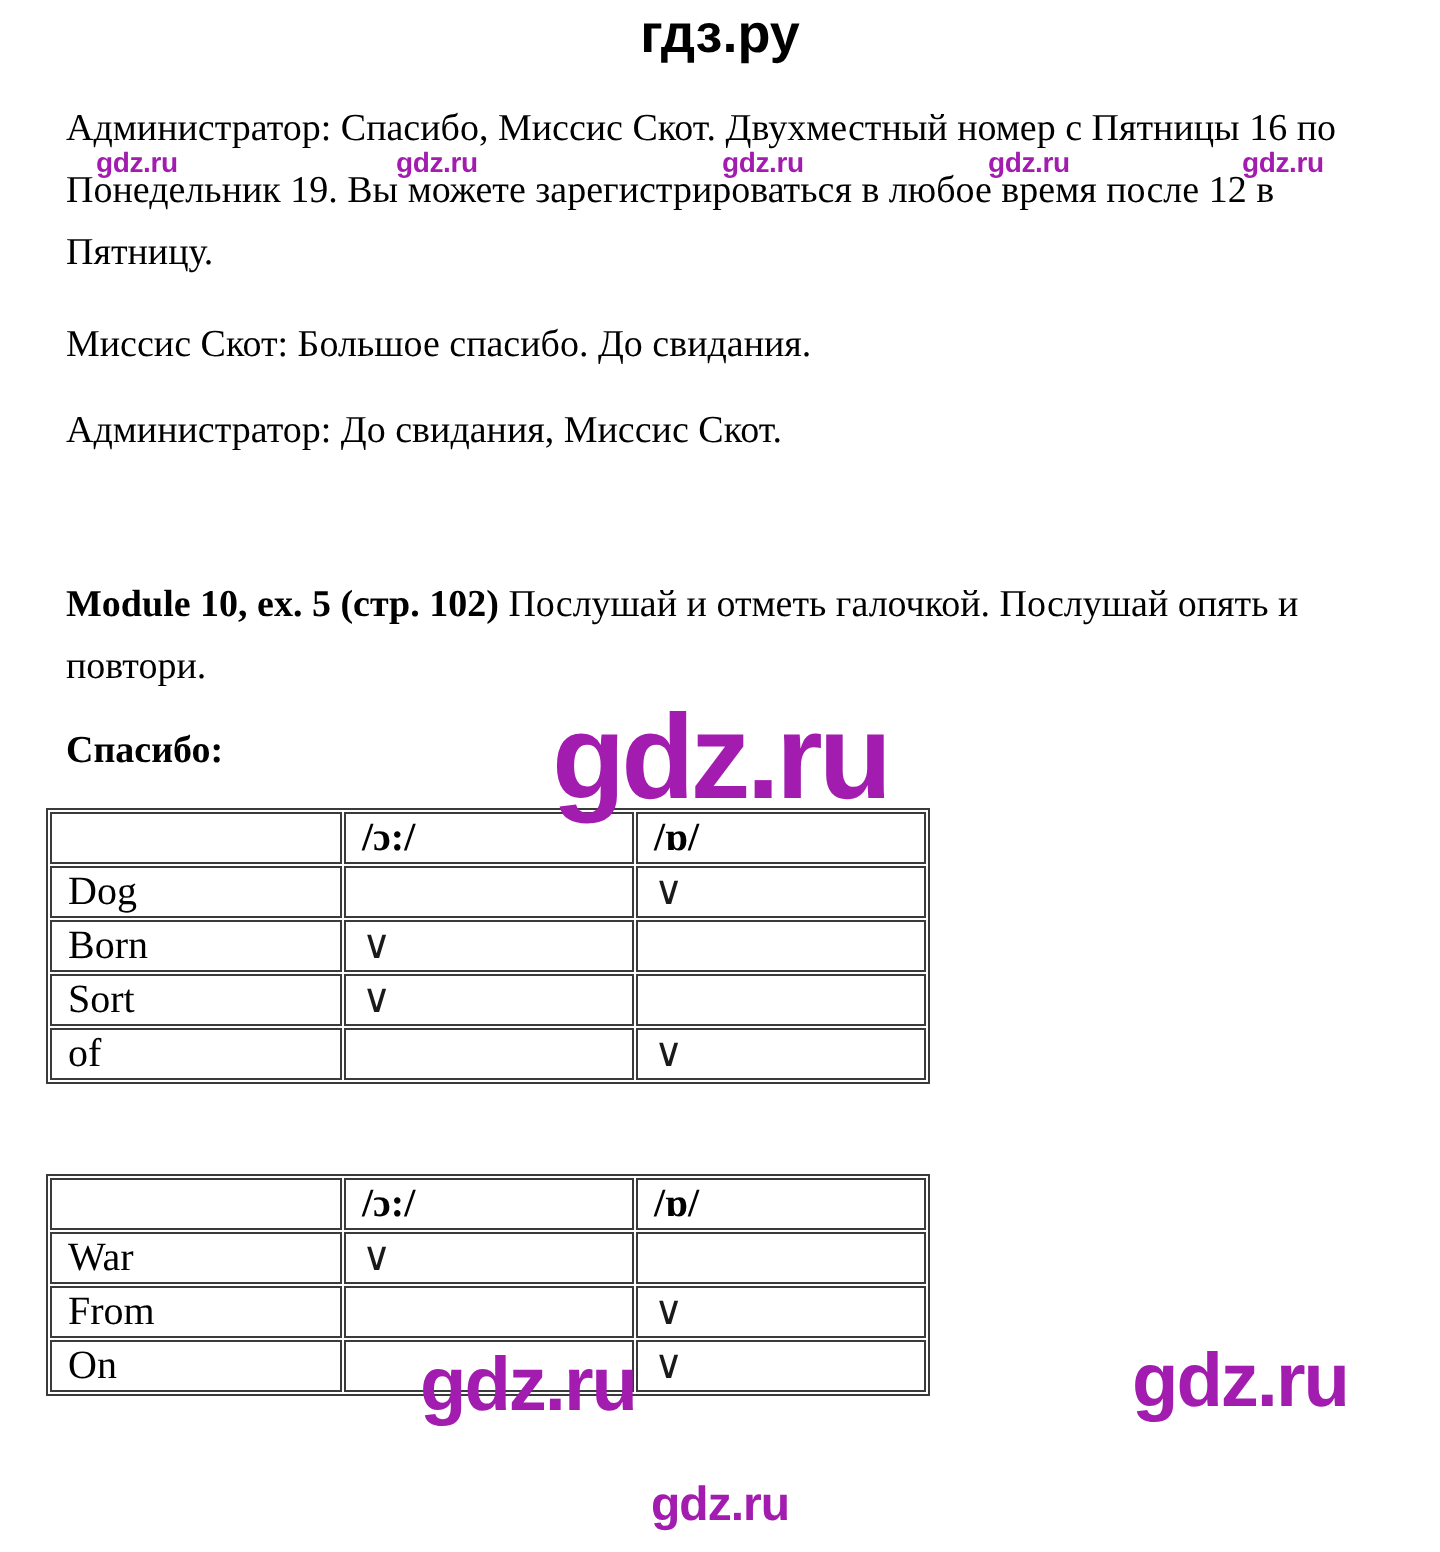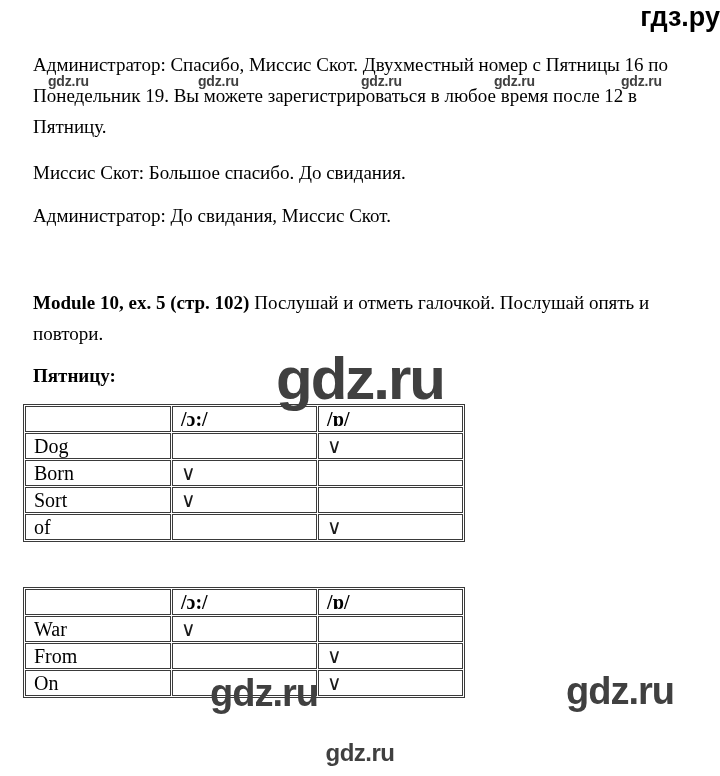--- a/index.html
+++ b/index.html
@@ -3,41 +3,41 @@
 <meta charset="utf-8">
 <style>
   html,body { margin:0; padding:0; background:#fff; }
   .page {
     position:relative; width:720px; height:776px; background:#ffffff;
     color:#000; overflow:hidden;
     font-family:"Liberation Serif","DejaVu Serif",serif;
   }
   
   .logo {
-    position:absolute; top:2px; left:0; width:720px; text-align:right;
+    position:absolute; top:2px; left:0; width:720px; text-align:center;
     font-family:"Liberation Sans","DejaVu Sans",sans-serif;
     font-weight:bold; font-size:27px; letter-spacing:0px;
   }
   
   .para {
     position:absolute; left:33px; width:660px;
     font-size:19px; line-height:31px;
   }
   .bold { font-weight:bold; }
   .p1 { top:49px; }
   .p2 { top:157px; }
   .p3 { top:200px; }
   .ph { top:242px; font-weight:bold; }
   .p5 { top:287px; }
   .answers { top:360px; font-weight:bold; }
   
   .wm {
     position:absolute; z-index:5;
     font-family:"Liberation Sans","DejaVu Sans",sans-serif;
-    font-weight:bold; color:#404040; white-space:nowrap; line-height:1;
+    font-weight:bold; color:#a21caf; white-space:nowrap; line-height:1;
   }
   .wm-small { font-size:14px; font-weight:600; letter-spacing:-0.2px; }
   .wm-s1 { left:48px;  top:74px; }
   .wm-s2 { left:198px; top:74px; }
   .wm-s3 { left:361px; top:74px; }
   .wm-s4 { left:494px; top:74px; }
   .wm-s5 { left:621px; top:74px; }
   .wm-big    { left:0; top:349px; width:720px; text-align:center; font-size:60px; letter-spacing:-2px; }
   .wm-mid    { left:210px; top:674px; font-size:38px; letter-spacing:-1px; }
   .wm-right  { left:566px; top:672px; font-size:38px; letter-spacing:-1px; }
@@ -81,21 +81,21 @@
   <span class="wm wm-small wm-s4">gdz.ru</span>
   <span class="wm wm-small wm-s5">gdz.ru</span>
 
   <div class="para p2">Миссис Скот: Большое спасибо. До свидания.</div>
 
   <div class="para p3">Администратор: До свидания, Миссис Скот.</div>
 
 
   <div class="para p5"><span class="bold">Module 10, ex. 5 (стр. 102)</span><span> Послушай и отметь галочкой. Послушай опять и повтори.</span></div>
 
-  <div class="para answers">Пятницу:</div>
+  <div class="para answers">Спасибо:</div>
 
   <div class="wm wm-big">gdz.ru</div>
 
   <table class="t t1">
     <colgroup>
         <col class="c0">
         <col class="c1">
         <col class="c2">
       </colgroup>
     <thead>

